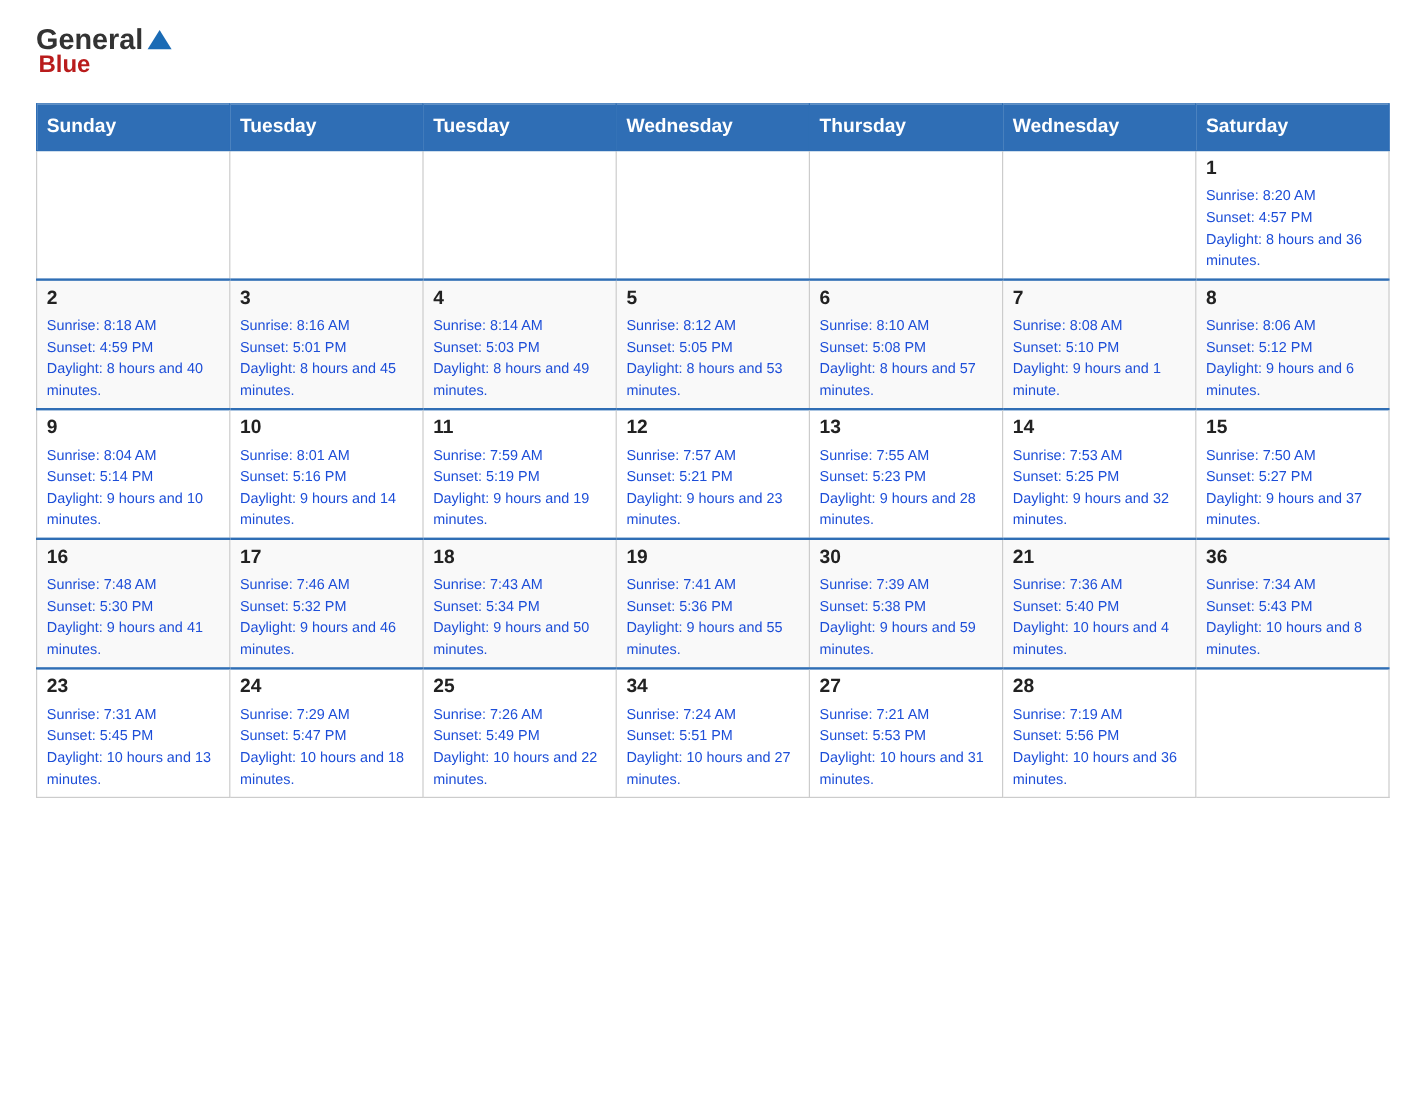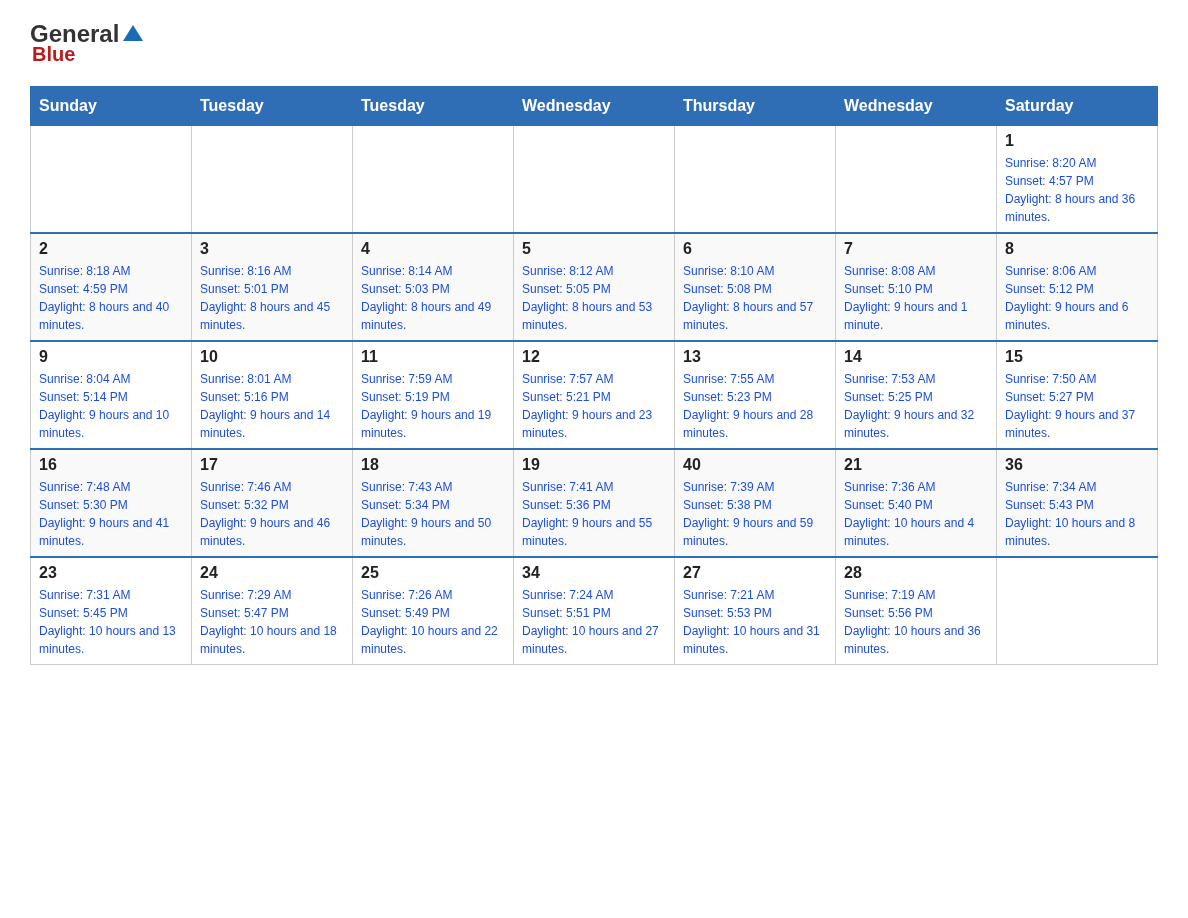--- a/index.html
+++ b/index.html
@@ -205,21 +205,21 @@
         </td>
         <td>
           <span class="day-number">18</span>
           <div class="day-info">Sunrise: 7:43 AM<br>Sunset: 5:34 PM<br>Daylight: 9 hours and 50 minutes.</div>
         </td>
         <td>
           <span class="day-number">19</span>
           <div class="day-info">Sunrise: 7:41 AM<br>Sunset: 5:36 PM<br>Daylight: 9 hours and 55 minutes.</div>
         </td>
         <td>
-          <span class="day-number">40</span>
+          <span class="day-number">30</span>
           <div class="day-info">Sunrise: 7:39 AM<br>Sunset: 5:38 PM<br>Daylight: 9 hours and 59 minutes.</div>
         </td>
         <td>
           <span class="day-number">21</span>
           <div class="day-info">Sunrise: 7:36 AM<br>Sunset: 5:40 PM<br>Daylight: 10 hours and 4 minutes.</div>
         </td>
         <td>
           <span class="day-number">36</span>
           <div class="day-info">Sunrise: 7:34 AM<br>Sunset: 5:43 PM<br>Daylight: 10 hours and 8 minutes.</div>
         </td>

